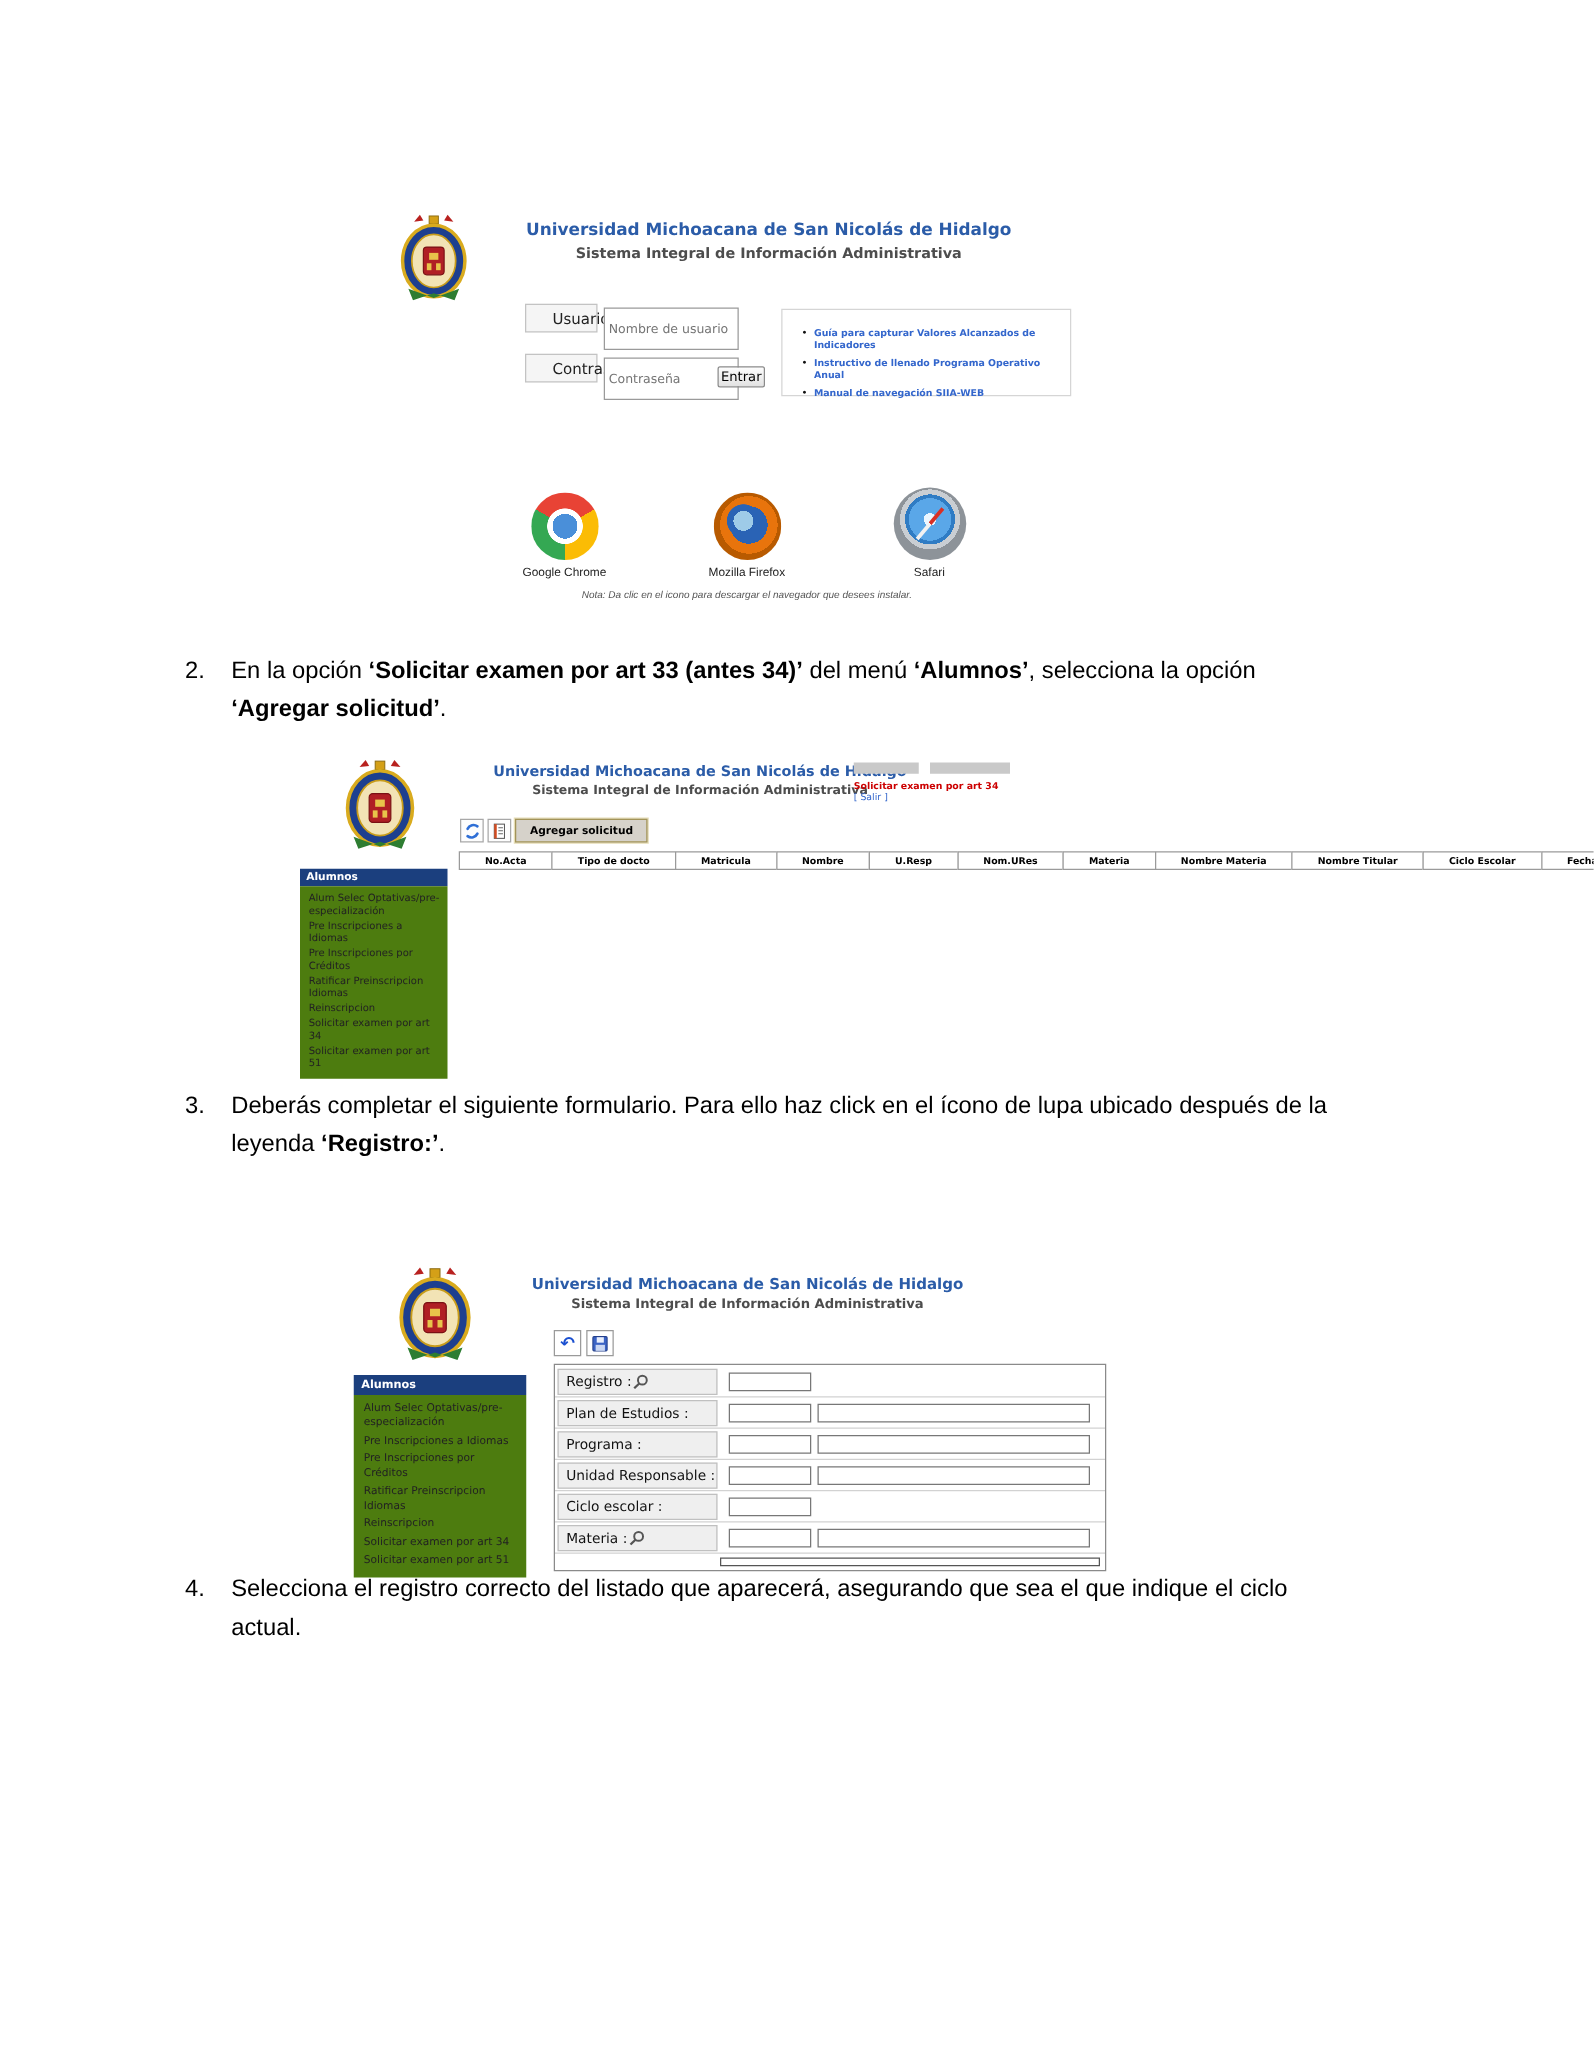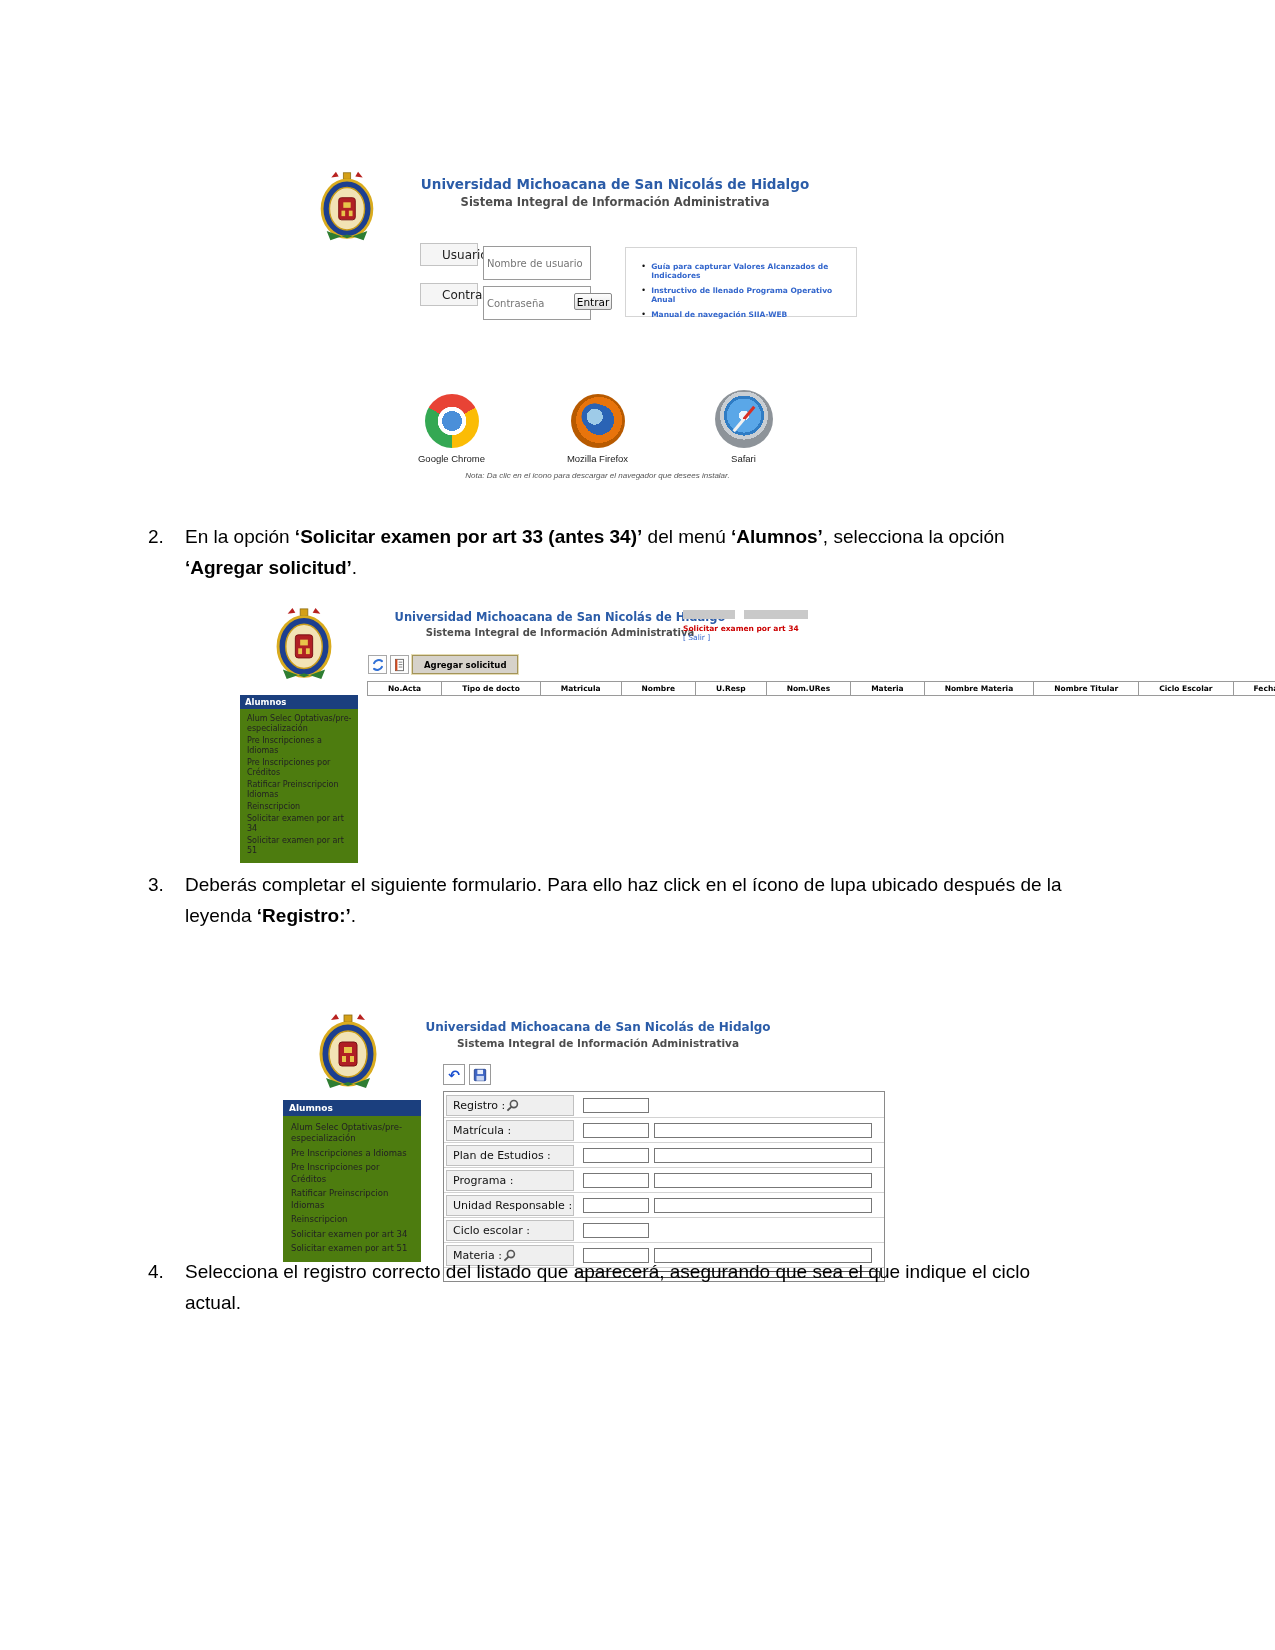--- a/index.html
+++ b/index.html
@@ -286,27 +286,20 @@
         <div class="f-label">
           <span>Registro :</span>
           <svg class="lupa" viewBox="0 0 14 14">
               <use href="#lupa-g"></use>
             </svg>
         </div>
         <input class="f-small" type="text" style="">
       </div>
       <div class="f-row">
         <div class="f-label">
-          <span>Matrícula :</span>
-        </div>
-        <input class="f-small" type="text" style="">
-        <input class="f-large" type="text" style="">
-      </div>
-      <div class="f-row">
-        <div class="f-label">
           <span>Plan de Estudios :</span>
         </div>
         <input class="f-small" type="text" style="">
         <input class="f-large" type="text" style="">
       </div>
       <div class="f-row">
         <div class="f-label">
           <span>Programa :</span>
         </div>
         <input class="f-small" type="text" style="">

